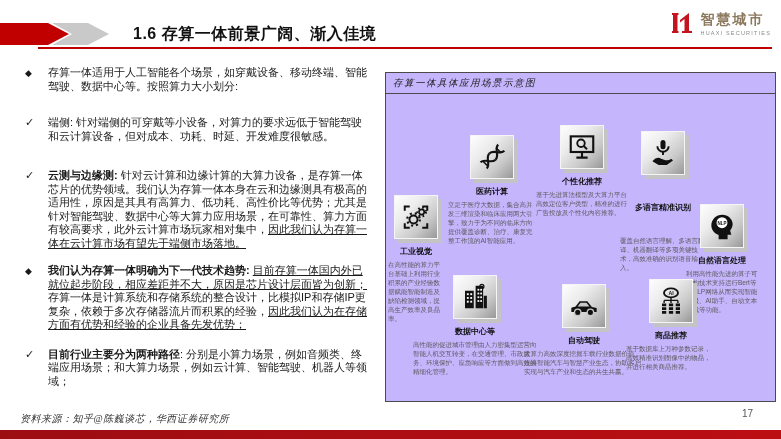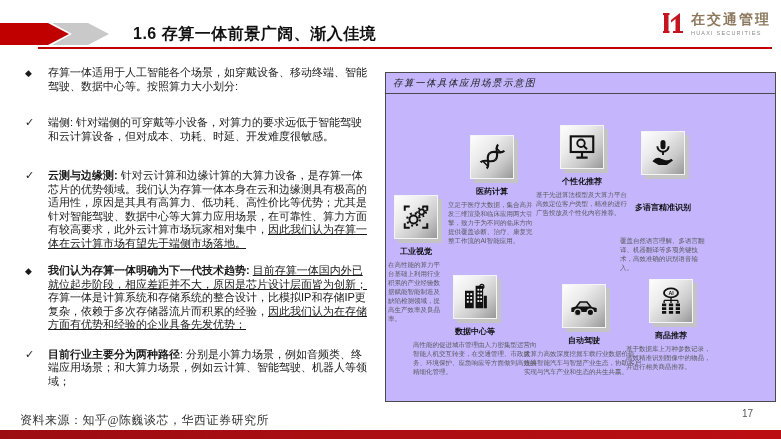--- a/index.html
+++ b/index.html
@@ -35,21 +35,21 @@
   .pos-industrial{left:2px;top:122px;width:56px;align-items:center;}
   .pos-medical{left:62px;top:62px;width:88px;}
   .pos-personalized{left:150px;top:52px;width:92px;}
   .pos-multilang{left:234px;top:58px;width:86px;gap:20px;}
   .pos-nlp{left:300px;top:131px;width:72px;}
   .pos-city{left:27px;top:202px;width:124px;}
   .pos-driving{left:138px;top:211px;width:120px;}
   .pos-product{left:240px;top:206px;width:90px;}
   
   #source{position:absolute;left:20px;top:412px;font-family:"Liberation Serif","DejaVu Serif",serif;
-          font-size:12px;color:#333;letter-spacing:.5px;}
+          font-style:italic;font-size:10px;color:#333;letter-spacing:.5px;}
   #page-num{position:absolute;right:28px;top:408px;font-size:10px;color:#555;margin-left:12px;}
   #bottom-bar{position:absolute;left:0;bottom:0;width:781px;height:9px;background:linear-gradient(90deg,#9c0d12,#bb0e13);}
   svg{display:block;}
 </style>
 </head>
 <body>
 
 <div id="slide">
 
   <div id="chevrons">
@@ -65,21 +65,21 @@
     <span>
       <svg width="22" height="26" viewBox="0 0 22 26">
         <rect x="1" y="3" width="4.5" height="20" fill="#c41420"></rect>
         <rect x="0" y="3" width="6.5" height="2" fill="#c41420"></rect>
         <rect x="0" y="21" width="6.5" height="2" fill="#c41420"></rect>
         <polygon points="8,10 17,3 17,23 12.5,23 12.5,9 8,12.5" fill="#c41420"></polygon>
         <rect x="10" y="21" width="10" height="2" fill="#c41420"></rect>
       </svg>
     </span>
     <span style="display:flex;flex-direction:column;">
-      <span class="cn">在交通管理</span>
+      <span class="cn">智慧城市</span>
       <span class="en">HUAXI SECURITIES</span>
     </span>
   </div>
 
   <div id="bullets">
     <div class="bullet gap1">
       <span class="mk mk-diamond">◆</span>
       <span>存算一体适用于人工智能各个场景，如穿戴设备、移动终端、智能驾驶、数据中心等。按照算力大小划分:</span>
     </div>
     <div class="bullet gap2">
@@ -150,20 +150,31 @@
           <rect x="10" y="1.5" width="4" height="7.5" rx="2" fill="#111"></rect>
           <path d="M7.5 6.5a4.5 4.5 0 0 0 9 0" fill="none" stroke="#111" stroke-width="1.5"></path>
           <path d="M12 11v2.5" stroke="#111" stroke-width="1.5"></path>
           <path d="M3.5 18.5q3.5-4 7-2l3.5 1.2q2.3.7 4.6-1.2l1.4 1.4-5 3.6H8.5z" fill="#111"></path>
         </svg>
       </div>
       <div class="fig-label">多语言精准识别</div>
       <div class="fig-desc">覆盖自然语言理解、多语言翻译、机器翻译等多项关键技术，高效准确的识别语音输入。</div>
     </div>
 
+    <div class="fig-item pos-nlp">
+      <div class="plate">
+        <svg width="32" height="32" viewBox="0 0 24 24">
+          <path d="M9.5 22v-3.2c-3.2-1-5.5-4-5.5-7.3C4 7 7.6 3.5 12.2 3.5c4.3 0 7.8 3.2 7.8 7 0 1.9-.8 3.4-1.9 4.8l.9 3.2h-2.8V22z" fill="#111"></path>
+          <circle cx="12" cy="9.5" r="4.1" fill="#fff"></circle>
+          <text x="12" y="10.9" font-size="3.4" font-weight="bold" text-anchor="middle" fill="#111" font-family="Liberation Sans, sans-serif">NLP</text>
+        </svg>
+      </div>
+      <div class="fig-label">自然语言处理</div>
+      <div class="fig-desc">利用高性能先进的算子可重构技术支持运行Bert等大NLP网络从而实现智能客服、AI助手、自动文本生成等功能。</div>
+    </div>
 
     <div class="fig-item pos-city">
       <div class="plate">
         <svg width="30" height="30" viewBox="0 0 24 24">
           <rect x="4" y="7" width="7" height="14" fill="#111"></rect>
           <rect x="12.5" y="3" width="6" height="18" fill="#111"></rect>
           <rect x="19" y="11" width="2.5" height="10" fill="#111"></rect>
           <circle cx="17.5" cy="3.5" r="1.6" fill="none" stroke="#111" stroke-width="1"></circle>
           <g fill="#fff">
             <rect x="5.5" y="9" width="1.5" height="1.5"></rect>

